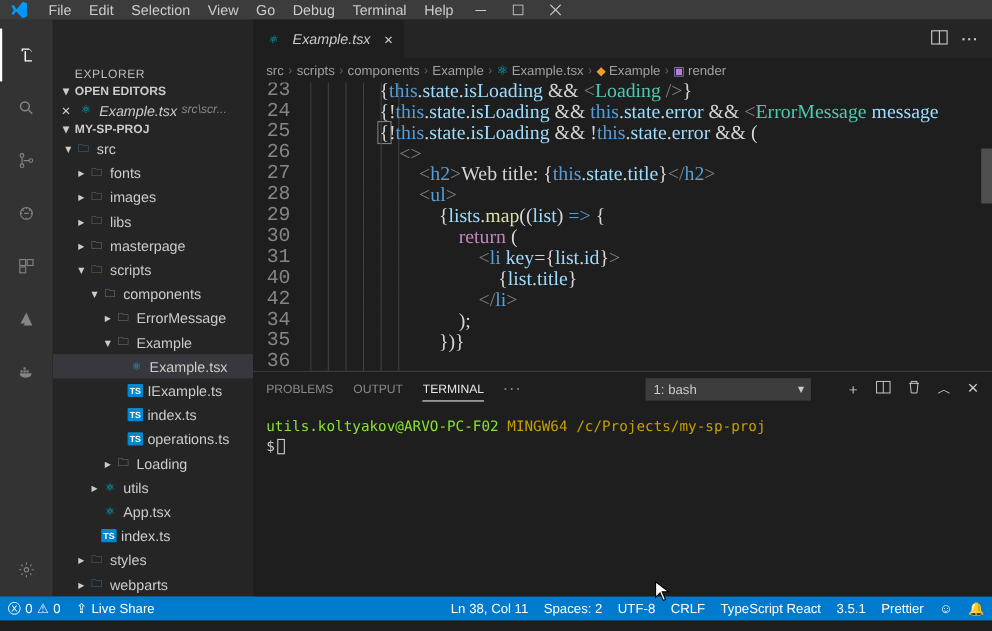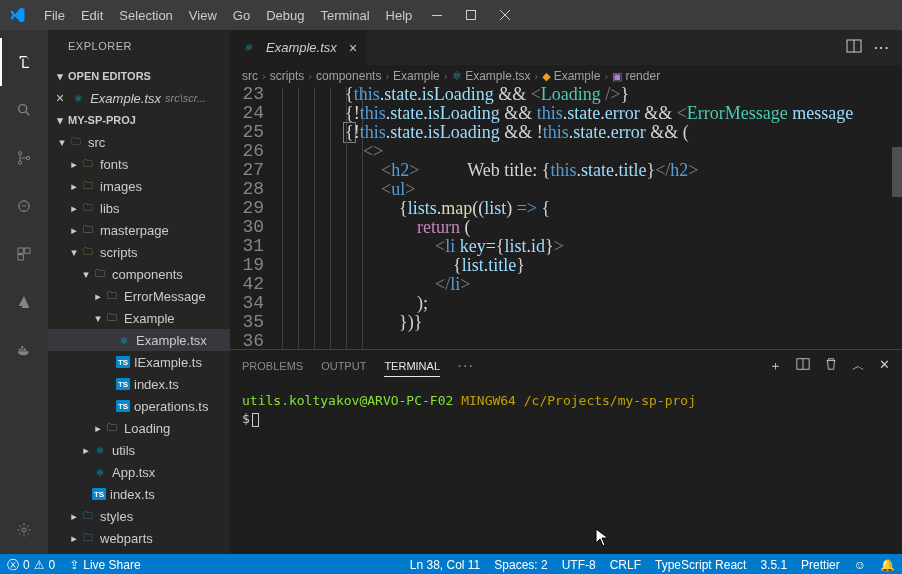--- a/index.html
+++ b/index.html
@@ -1,30 +1,30 @@
 <!DOCTYPE html>
 <html><head>
 <meta charset="utf-8">
 <style>
 * { margin: 0; padding: 0; box-sizing: border-box; }
 body { font-family: "Segoe UI", Arial, sans-serif; font-size: 13px; background: #1e1e1e; color: #cccccc; overflow: hidden; width: 902px; height: 574px; }
-.titlebar { height: 30px; background: #3c3c3c; display: flex; align-items: center; padding: 0 8px; color: #cccccc; }
+.titlebar { height: 18px; background: #3c3c3c; display: flex; align-items: center; padding: 0 8px; color: #cccccc; }
 .titlebar .vslogo { width: 18px; height: 18px; margin-right: 10px; }
 .menu { display: flex; gap: 0; }
 .menu-item { padding: 4px 8px; cursor: pointer; }
 .title-text { flex: 1; text-align: center; color: #cccccc; font-size: 12px; }
 .win-controls { display: flex; gap: 0; }
 .win-btn { width: 34px; height: 24px; display: flex; align-items: center; justify-content: center; cursor: pointer; }
 .main { display: flex; height: 524px; }
 .activitybar { width: 48px; background: #333333; display: flex; flex-direction: column; align-items: center; padding-top: 8px; }
 .activity-icon { width: 48px; height: 48px; display: flex; align-items: center; justify-content: center; cursor: pointer; color: #858585; }
 .activity-icon.active { color: #ffffff; border-left: 2px solid #ffffff; }
 .activitybar .spacer { flex: 1; }
 .sidebar { width: 182px; background: #252526; display: flex; flex-direction: column; overflow: hidden; }
-.sidebar-title { height: 35px; padding: 10px 20px 0 20px; font-size: 11px; letter-spacing: 0.5px; color: #bbbbbb; }
+.sidebar-title { height: 35px; padding: 10px 20px 0 20px; font-size: 11px; letter-spacing: 0.5px; color: #bbbbbb; margin-top: 34px; }
 .section-header { height: 22px; display: flex; align-items: center; padding-left: 4px; font-size: 11px; font-weight: 700; color: #cccccc; cursor: pointer; }
 .section-header .arrow { width: 16px; text-align: center; font-size: 11px; }
 .tree { font-size: 13px; }
 .tree-row { height: 22px; display: flex; align-items: center; cursor: pointer; white-space: nowrap; overflow: hidden; }
 .tree-row.selected { background: #37373d; }
 .tree-indent { display: inline-block; }
 .tree-arrow { width: 12px; display: inline-block; text-align: center; font-size: 11px; color: #cccccc; }
 .file-icon { width: 16px; height: 16px; margin-right: 4px; display: inline-flex; align-items: center; justify-content: center; font-size: 10px; }
 .folder-icon { color: #c09553; }
 .folder-icon.blue { color: #4a9fd6; }
@@ -50,21 +50,21 @@
 .tok-this { color: #569cd6; }
 .tok-prop { color: #9cdcfe; }
 .tok-type { color: #4ec9b0; }
 .tok-tag { color: #569cd6; }
 .tok-punct { color: #808080; }
 .tok-brace { color: #d4d4d4; }
 .tok-op { color: #d4d4d4; }
 .tok-attr { color: #9cdcfe; }
 .tok-func { color: #dcdcaa; }
 .tok-ident { color: #9cdcfe; }
-.tok-h2text { color: #d4d4d4; margin-left: 48px; }
+.tok-h2text { color: #d4d4d4; }
 .highlight-box { outline: 1px solid #7f7f7f; display:inline-block; padding:0 1px; margin:0 -1px;}
 .panel { height: 205px; background: #1e1e1e; border-top: 1px solid #414141; display: flex; flex-direction: column; }
 .panel-tabs { height: 32px; display: flex; align-items: center; padding: 0 12px; gap: 18px; }
 .panel-tab { font-size: 11px; color: #8a8a8a; cursor: pointer; padding: 4px 0; }
 .panel-tab.active { color: #e8e8e8; border-bottom: 1px solid #e8e8e8; }
 .panel-tab-spacer { flex: 1; }
 .panel-select { background: #3c3c3c; border: 1px solid #3c3c3c; color: #cccccc; font-size: 12px; padding: 2px 20px 2px 6px; width: 150px; appearance: none; position: relative; }
 .select-wrap { position: relative; }
 .select-wrap::after { content: "▾"; position: absolute; right: 6px; top: 3px; color: #ccc; pointer-events: none; font-size: 11px; }
 .panel-actions { display: flex; gap: 14px; margin-left: 14px; color: #cccccc; }
@@ -367,39 +367,42 @@
       <div class="gutter" id="gutter">
           <div class="gutter-line">23</div>
           <div class="gutter-line">24</div>
           <div class="gutter-line">25</div>
           <div class="gutter-line">26</div>
           <div class="gutter-line">27</div>
           <div class="gutter-line">28</div>
           <div class="gutter-line">29</div>
           <div class="gutter-line">30</div>
           <div class="gutter-line">31</div>
-          <div class="gutter-line">19</div>
+          <div class="gutter-line">40</div>
           <div class="gutter-line">42</div>
           <div class="gutter-line">34</div>
           <div class="gutter-line">35</div>
           <div class="gutter-line">36</div>
         </div>
       <div class="code-lines" id="code-lines"><div class="code-line"><span class="indent-guide" style="left:0px"></span><span class="indent-guide" style="left:16px"></span><span class="indent-guide" style="left:32px"></span><span class="indent-guide" style="left:48px"></span><span class="indent-guide" style="left:64px"></span><span class="indent-guide" style="left:80px"></span><span style="position:relative">&nbsp;&nbsp;&nbsp;&nbsp;&nbsp;&nbsp;&nbsp;&nbsp;&nbsp;&nbsp;&nbsp;&nbsp;&nbsp;&nbsp;<span class="tok-brace">{</span><span class="tok-this">this</span><span class="tok-op">.</span><span class="tok-prop">state</span><span class="tok-op">.</span><span class="tok-prop">isLoading</span> <span class="tok-op">&amp;&amp;</span> <span class="tok-punct">&lt;</span><span class="tok-type">Loading</span> <span class="tok-punct">/&gt;</span><span class="tok-brace">}</span></span></div><div class="code-line"><span class="indent-guide" style="left:0px"></span><span class="indent-guide" style="left:16px"></span><span class="indent-guide" style="left:32px"></span><span class="indent-guide" style="left:48px"></span><span class="indent-guide" style="left:64px"></span><span class="indent-guide" style="left:80px"></span><span style="position:relative">&nbsp;&nbsp;&nbsp;&nbsp;&nbsp;&nbsp;&nbsp;&nbsp;&nbsp;&nbsp;&nbsp;&nbsp;&nbsp;&nbsp;<span class="tok-brace">{</span><span class="tok-op">!</span><span class="tok-this">this</span><span class="tok-op">.</span><span class="tok-prop">state</span><span class="tok-op">.</span><span class="tok-prop">isLoading</span> <span class="tok-op">&amp;&amp;</span> <span class="tok-this">this</span><span class="tok-op">.</span><span class="tok-prop">state</span><span class="tok-op">.</span><span class="tok-prop">error</span> <span class="tok-op">&amp;&amp;</span> <span class="tok-punct">&lt;</span><span class="tok-type">ErrorMessage</span> <span class="tok-attr">message</span></span></div><div class="code-line"><span class="indent-guide" style="left:0px"></span><span class="indent-guide" style="left:16px"></span><span class="indent-guide" style="left:32px"></span><span class="indent-guide" style="left:48px"></span><span class="indent-guide" style="left:64px"></span><span class="indent-guide" style="left:80px"></span><span style="position:relative">&nbsp;&nbsp;&nbsp;&nbsp;&nbsp;&nbsp;&nbsp;&nbsp;&nbsp;&nbsp;&nbsp;&nbsp;&nbsp;&nbsp;<span class="highlight-box"><span class="tok-brace">{</span></span><span class="tok-op">!</span><span class="tok-this">this</span><span class="tok-op">.</span><span class="tok-prop">state</span><span class="tok-op">.</span><span class="tok-prop">isLoading</span> <span class="tok-op">&amp;&amp;</span> <span class="tok-op">!</span><span class="tok-this">this</span><span class="tok-op">.</span><span class="tok-prop">state</span><span class="tok-op">.</span><span class="tok-prop">error</span> <span class="tok-op">&amp;&amp;</span> <span class="tok-brace">(</span></span></div><div class="code-line"><span class="indent-guide" style="left:0px"></span><span class="indent-guide" style="left:16px"></span><span class="indent-guide" style="left:32px"></span><span class="indent-guide" style="left:48px"></span><span class="indent-guide" style="left:64px"></span><span class="indent-guide" style="left:80px"></span><span style="position:relative">&nbsp;&nbsp;&nbsp;&nbsp;&nbsp;&nbsp;&nbsp;&nbsp;&nbsp;&nbsp;&nbsp;&nbsp;&nbsp;&nbsp;&nbsp;&nbsp;  <span class="tok-punct">&lt;&gt;</span></span></div><div class="code-line"><span class="indent-guide" style="left:0px"></span><span class="indent-guide" style="left:16px"></span><span class="indent-guide" style="left:32px"></span><span class="indent-guide" style="left:48px"></span><span class="indent-guide" style="left:64px"></span><span class="indent-guide" style="left:80px"></span><span style="position:relative">&nbsp;&nbsp;&nbsp;&nbsp;&nbsp;&nbsp;&nbsp;&nbsp;&nbsp;&nbsp;&nbsp;&nbsp;&nbsp;&nbsp;&nbsp;&nbsp;&nbsp;&nbsp;    <span class="tok-punct">&lt;</span><span class="tok-tag">h2</span><span class="tok-punct">&gt;</span><span class="tok-h2text">Web title: </span><span class="tok-brace">{</span><span class="tok-this">this</span><span class="tok-op">.</span><span class="tok-prop">state</span><span class="tok-op">.</span><span class="tok-prop">title</span><span class="tok-brace">}</span><span class="tok-punct">&lt;/</span><span class="tok-tag">h2</span><span class="tok-punct">&gt;</span></span></div><div class="code-line"><span class="indent-guide" style="left:0px"></span><span class="indent-guide" style="left:16px"></span><span class="indent-guide" style="left:32px"></span><span class="indent-guide" style="left:48px"></span><span class="indent-guide" style="left:64px"></span><span class="indent-guide" style="left:80px"></span><span style="position:relative">&nbsp;&nbsp;&nbsp;&nbsp;&nbsp;&nbsp;&nbsp;&nbsp;&nbsp;&nbsp;&nbsp;&nbsp;&nbsp;&nbsp;&nbsp;&nbsp;&nbsp;&nbsp;    <span class="tok-punct">&lt;</span><span class="tok-tag">ul</span><span class="tok-punct">&gt;</span></span></div><div class="code-line"><span class="indent-guide" style="left:0px"></span><span class="indent-guide" style="left:16px"></span><span class="indent-guide" style="left:32px"></span><span class="indent-guide" style="left:48px"></span><span class="indent-guide" style="left:64px"></span><span class="indent-guide" style="left:80px"></span><span style="position:relative">&nbsp;&nbsp;&nbsp;&nbsp;&nbsp;&nbsp;&nbsp;&nbsp;&nbsp;&nbsp;&nbsp;&nbsp;&nbsp;&nbsp;&nbsp;&nbsp;&nbsp;&nbsp;&nbsp;&nbsp;      <span class="tok-brace">{</span><span class="tok-ident">lists</span><span class="tok-op">.</span><span class="tok-func">map</span><span class="tok-brace">(</span><span class="tok-brace">(</span><span class="tok-ident">list</span><span class="tok-brace">)</span> <span class="tok-this">=&gt;</span> <span class="tok-brace">{</span></span></div><div class="code-line"><span class="indent-guide" style="left:0px"></span><span class="indent-guide" style="left:16px"></span><span class="indent-guide" style="left:32px"></span><span class="indent-guide" style="left:48px"></span><span class="indent-guide" style="left:64px"></span><span class="indent-guide" style="left:80px"></span><span style="position:relative">&nbsp;&nbsp;&nbsp;&nbsp;&nbsp;&nbsp;&nbsp;&nbsp;&nbsp;&nbsp;&nbsp;&nbsp;&nbsp;&nbsp;&nbsp;&nbsp;&nbsp;&nbsp;&nbsp;&nbsp;&nbsp;&nbsp;        <span class="tok-keyword">return</span> <span class="tok-brace">(</span></span></div><div class="code-line"><span class="indent-guide" style="left:0px"></span><span class="indent-guide" style="left:16px"></span><span class="indent-guide" style="left:32px"></span><span class="indent-guide" style="left:48px"></span><span class="indent-guide" style="left:64px"></span><span class="indent-guide" style="left:80px"></span><span style="position:relative">&nbsp;&nbsp;&nbsp;&nbsp;&nbsp;&nbsp;&nbsp;&nbsp;&nbsp;&nbsp;&nbsp;&nbsp;&nbsp;&nbsp;&nbsp;&nbsp;&nbsp;&nbsp;&nbsp;&nbsp;&nbsp;&nbsp;&nbsp;&nbsp;          <span class="tok-punct">&lt;</span><span class="tok-tag">li</span> <span class="tok-attr">key</span><span class="tok-op">=</span><span class="tok-brace">{</span><span class="tok-ident">list</span><span class="tok-op">.</span><span class="tok-prop">id</span><span class="tok-brace">}</span><span class="tok-punct">&gt;</span></span></div><div class="code-line"><span class="indent-guide" style="left:0px"></span><span class="indent-guide" style="left:16px"></span><span class="indent-guide" style="left:32px"></span><span class="indent-guide" style="left:48px"></span><span class="indent-guide" style="left:64px"></span><span class="indent-guide" style="left:80px"></span><span style="position:relative">&nbsp;&nbsp;&nbsp;&nbsp;&nbsp;&nbsp;&nbsp;&nbsp;&nbsp;&nbsp;&nbsp;&nbsp;&nbsp;&nbsp;&nbsp;&nbsp;&nbsp;&nbsp;&nbsp;&nbsp;&nbsp;&nbsp;&nbsp;&nbsp;&nbsp;&nbsp;            <span class="tok-brace">{</span><span class="tok-ident">list</span><span class="tok-op">.</span><span class="tok-prop">title</span><span class="tok-brace">}</span></span></div><div class="code-line"><span class="indent-guide" style="left:0px"></span><span class="indent-guide" style="left:16px"></span><span class="indent-guide" style="left:32px"></span><span class="indent-guide" style="left:48px"></span><span class="indent-guide" style="left:64px"></span><span class="indent-guide" style="left:80px"></span><span style="position:relative">&nbsp;&nbsp;&nbsp;&nbsp;&nbsp;&nbsp;&nbsp;&nbsp;&nbsp;&nbsp;&nbsp;&nbsp;&nbsp;&nbsp;&nbsp;&nbsp;&nbsp;&nbsp;&nbsp;&nbsp;&nbsp;&nbsp;&nbsp;&nbsp;          <span class="tok-punct">&lt;/</span><span class="tok-tag">li</span><span class="tok-punct">&gt;</span></span></div><div class="code-line"><span class="indent-guide" style="left:0px"></span><span class="indent-guide" style="left:16px"></span><span class="indent-guide" style="left:32px"></span><span class="indent-guide" style="left:48px"></span><span class="indent-guide" style="left:64px"></span><span class="indent-guide" style="left:80px"></span><span style="position:relative">&nbsp;&nbsp;&nbsp;&nbsp;&nbsp;&nbsp;&nbsp;&nbsp;&nbsp;&nbsp;&nbsp;&nbsp;&nbsp;&nbsp;&nbsp;&nbsp;&nbsp;&nbsp;&nbsp;&nbsp;&nbsp;&nbsp;        <span class="tok-brace">);</span></span></div><div class="code-line"><span class="indent-guide" style="left:0px"></span><span class="indent-guide" style="left:16px"></span><span class="indent-guide" style="left:32px"></span><span class="indent-guide" style="left:48px"></span><span class="indent-guide" style="left:64px"></span><span class="indent-guide" style="left:80px"></span><span style="position:relative">&nbsp;&nbsp;&nbsp;&nbsp;&nbsp;&nbsp;&nbsp;&nbsp;&nbsp;&nbsp;&nbsp;&nbsp;&nbsp;&nbsp;&nbsp;&nbsp;&nbsp;&nbsp;&nbsp;&nbsp;      <span class="tok-brace">})}</span></span></div><div class="code-line"><span class="indent-guide" style="left:0px"></span><span class="indent-guide" style="left:16px"></span><span class="indent-guide" style="left:32px"></span><span class="indent-guide" style="left:48px"></span><span class="indent-guide" style="left:64px"></span><span class="indent-guide" style="left:80px"></span><span style="position:relative">&nbsp;&nbsp;&nbsp;&nbsp;&nbsp;&nbsp;&nbsp;&nbsp;&nbsp;&nbsp;&nbsp;&nbsp;&nbsp;&nbsp;&nbsp;&nbsp;&nbsp;&nbsp;&nbsp;&nbsp;</span></div></div>
       <div class="scrollbar-v">
         <div class="scroll-thumb" style="top:60px;height:50px"></div>
       </div>
     </div>
 
     <div class="panel">
       <div class="panel-tabs">
         <span class="panel-tab">PROBLEMS</span>
         <span class="panel-tab">OUTPUT</span>
         <span class="panel-tab active">TERMINAL</span>
         <span class="panel-tab" style="letter-spacing:2px;font-weight:bold">···</span>
         <div class="panel-tab-spacer"></div>
+        <div class="select-wrap">
+          <select class="panel-select"><option>1: bash</option></select>
+        </div>
         <div class="panel-actions">
           <span>＋</span>
           <span><svg width="14" height="14" viewBox="0 0 16 16">
                 <rect x="1" y="2" width="14" height="12" fill="none" stroke="#ccc"></rect>
                 <line x1="8" y1="2" x2="8" y2="14" stroke="#ccc"></line>
               </svg></span>
           <span><svg width="14" height="14" viewBox="0 0 16 16">
                 <path d="M3 4h10M5 4V2h6v2M4 4l1 10h6l1-10" fill="none" stroke="#ccc"></path>
               </svg></span>
           <span>︿</span>

